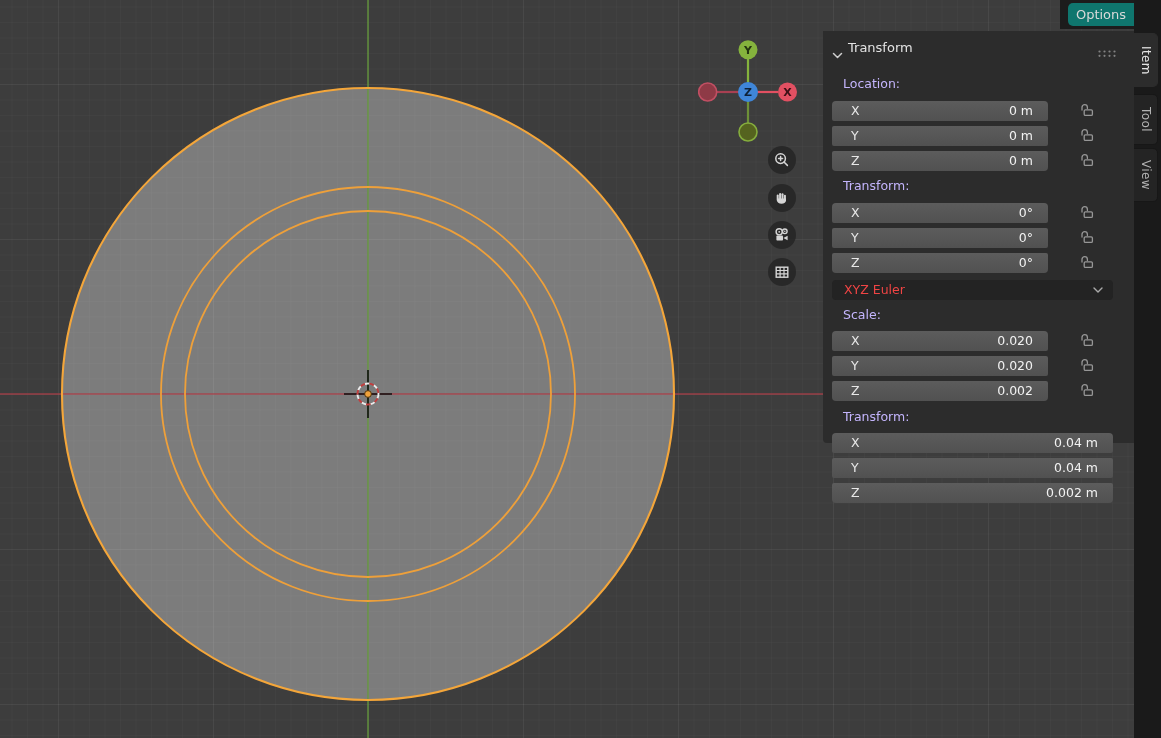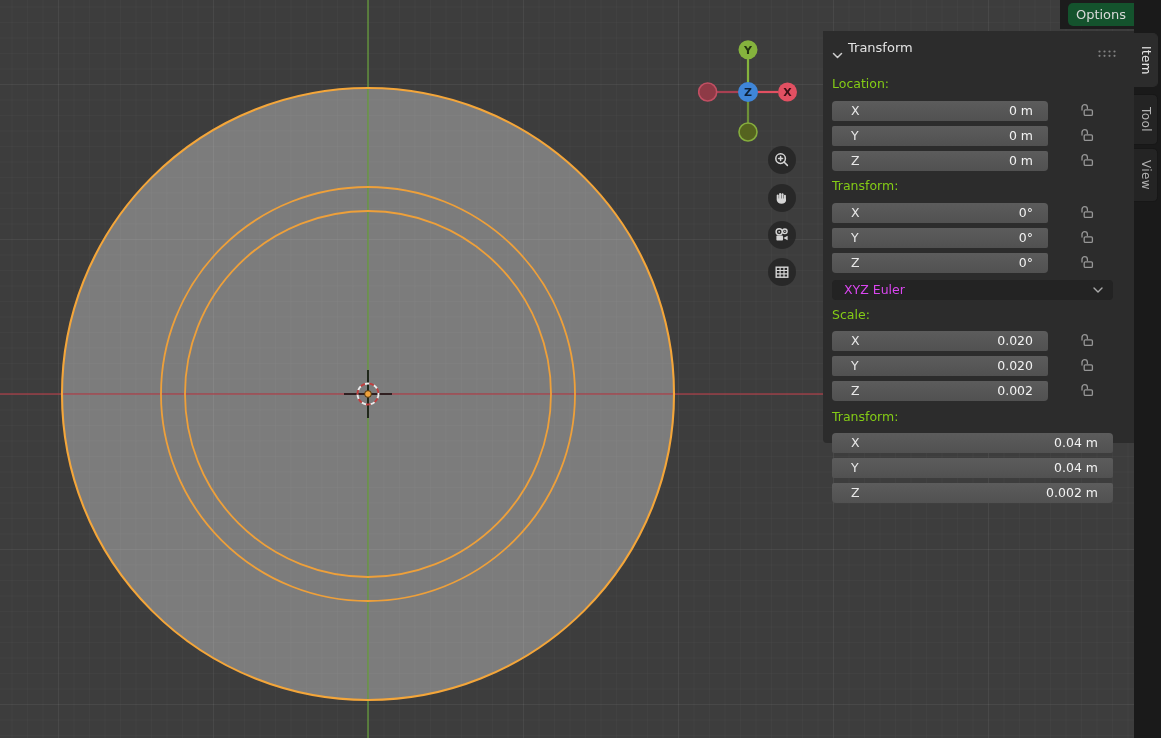--- a/index.html
+++ b/index.html
@@ -4,49 +4,49 @@
 <style>
   html,body{margin:0;padding:0;background:#111;}
   .app{position:relative;width:1161px;height:738px;overflow:hidden;background:#1a1a1a;
        font-family:"DejaVu Sans","Liberation Sans",sans-serif;-webkit-font-smoothing:antialiased;}
 
   
   svg.scene{position:absolute;left:0;top:0;}
 
   
   .hdr-corner{position:absolute;left:1060px;top:0;width:101px;height:29px;background:#1c1c1c;}
-  .options-btn{position:absolute;left:1068px;top:3px;width:84px;height:23px;background:#14532d;
+  .options-btn{position:absolute;left:1068px;top:3px;width:84px;height:23px;background:#0f766e;
        border:none;border-radius:5px;color:#d9d9d9;font-size:13px;font-family:inherit;
        display:flex;align-items:center;justify-content:center;gap:8px;cursor:default;}
 
   
   .gizmo{position:absolute;left:698px;top:37px;width:100px;height:110px;}
   .vtool{position:absolute;left:768px;width:28px;height:28px;border-radius:50%;
        background:rgba(37,37,37,0.88);display:flex;align-items:center;justify-content:center;}
 
   
   .npanel{position:absolute;left:823px;top:31px;width:311px;height:412px;background:#2c2c2c;
        border-radius:0 0 0 4px;color:#e6e6e6;}
   .ph-title{position:absolute;left:25px;top:9px;font-size:13px;color:#e3e3e3;}
   .ph-chev{position:absolute;left:9px;top:13px;}
   .ph-grip{position:absolute;right:16px;top:12px;}
-  .seclabel{position:absolute;left:9px;font-size:12.5px;color:#84cc16;}
+  .seclabel{position:absolute;left:20px;font-size:12.5px;color:#c4b5fd;}
   .frow{position:absolute;left:9px;width:216px;height:19.5px;box-sizing:border-box;
        background:linear-gradient(180deg,#5c5c5c,#515151);
        display:flex;align-items:center;justify-content:space-between;
        padding:0 15px 0 19px;font-size:12.5px;}
   .frow.wide{width:281px;}
   .frow.first{border-radius:4px 4px 2px 2px;}
   .frow.mid{border-radius:2px;}
   .frow.last{border-radius:2px 2px 4px 4px;}
   .fl{color:#e8e8e8;}
   .fv{color:#f2f2f2;text-align:center;}
   .dropdown{position:absolute;left:9px;width:281px;height:19.5px;box-sizing:border-box;
        background:#232323;border-radius:4px;display:flex;align-items:center;
-       justify-content:space-between;padding:0 10px 0 12px;font-size:12.5px;color:#d946ef;}
+       justify-content:space-between;padding:0 10px 0 12px;font-size:12.5px;color:#ef4444;}
   .lock{position:absolute;left:256px;width:16px;height:16px;display:flex;align-items:center;justify-content:center;}
 
   
   .tabstrip{position:absolute;left:1134px;top:0;width:27px;height:738px;background:#1a1a1a;}
   .tab{position:absolute;left:0;width:24px;box-sizing:border-box;
        display:flex;align-items:center;justify-content:center;
        writing-mode:vertical-rl;font-size:12px;letter-spacing:.4px;color:#b3b3b3;
        background:#242424;border:1px solid #171717;border-left:none;border-radius:0 5px 5px 0;}
   .tab.active{background:#2c2c2c;color:#e4e4e4;border-color:#2c2c2c;}
 </style>

